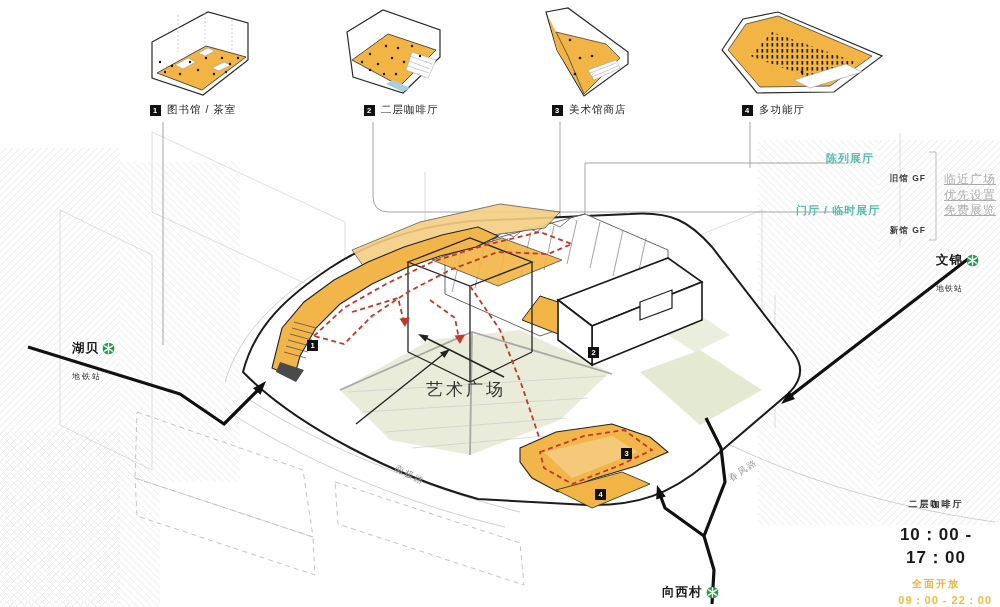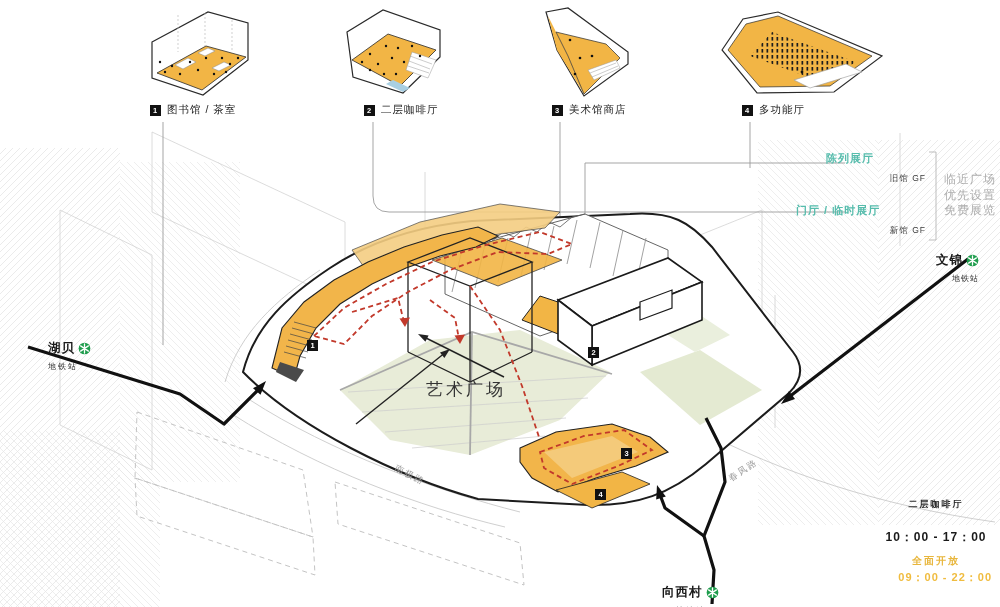--- a/index.html
+++ b/index.html
@@ -9,34 +9,34 @@
   svg.layer{position:absolute;left:0;top:0;}
   
   .clabel{position:absolute;display:flex;align-items:center;gap:6px;font-size:10.5px;color:#222;letter-spacing:1px;}
   .numbox{display:flex;align-items:center;justify-content:center;width:11px;height:11px;background:#111;color:#fff;
           font-size:7.5px;font-weight:700;flex:0 0 auto;}
   
   .marker{position:absolute;display:flex;align-items:center;justify-content:center;width:11px;height:11px;
           background:#111;color:#fff;font-size:7.5px;font-weight:700;z-index:6;}
   
   .teal{position:absolute;color:#56BCAC;font-size:11px;font-weight:700;letter-spacing:1px;}
-  .gf{position:absolute;color:#3a3a3a;font-size:8.5px;font-weight:400;letter-spacing:1px;text-align:right;}
-  .notes{position:absolute;color:#ADADAD;font-size:12px;letter-spacing:1px;line-height:15.5px;}
+  .gf{position:absolute;color:#3a3a3a;font-size:8.5px;font-weight:700;letter-spacing:1px;text-align:right;}
+  .notes{position:absolute;color:#ADADAD;font-size:12px;letter-spacing:1px;line-height:15.5px;text-decoration:underline;}
   
   .station{position:absolute;z-index:7;}
   .st-row{display:flex;align-items:center;gap:3px;}
   .st-name{font-size:12.5px;font-weight:700;color:#1a1a1a;letter-spacing:1px;}
-  .st-sub{font-size:8px;color:#333;letter-spacing:2px;margin-top:4px;}
+  .st-sub{font-size:8px;color:#333;letter-spacing:2px;margin-top:14px;}
   
   .plaza{position:absolute;font-size:17px;font-weight:500;color:#333;letter-spacing:3px;z-index:6;}
   .road{position:absolute;font-size:9px;color:#9a9a9a;letter-spacing:2px;z-index:6;}
   
   .hours{position:absolute;left:880px;top:498px;width:112px;text-align:center;z-index:7;}
   .h-note{font-size:9px;font-weight:700;color:#2b2b2b;letter-spacing:2px;}
-  .h-time{font-size:12px;font-weight:700;color:#1a1a1a;letter-spacing:1px;margin-top:18px;}
+  .h-time{font-size:17px;font-weight:700;color:#1a1a1a;letter-spacing:1px;margin-top:12px;}
   .h-note2{font-size:10px;font-weight:700;color:#E8B63C;letter-spacing:2px;margin-top:8px;}
   .h-time2{font-size:11px;font-weight:700;color:#F0BC3F;letter-spacing:1px;margin-top:2px;text-align:right;}
 </style>
 </head>
 <body>
 
 <div class="canvas">
 
   <svg class="layer" width="1000" height="607" viewBox="0 0 1000 607">
     <defs>
@@ -290,31 +290,31 @@
   <div class="teal abs" style="left:826px;top:151px;width:100px;">陈列展厅</div>
   <div class="gf abs" style="left:826px;top:173px;width:100px;">旧馆 GF</div>
   <div class="teal abs" style="left:796px;top:203px;width:130px;">门厅 / 临时展厅</div>
   <div class="gf abs" style="left:826px;top:225px;width:100px;">新馆 GF</div>
   <div class="notes abs" style="left:944px;top:172px;">
     <div>临近广场</div>
     <div>优先设置</div>
     <div>免费展览</div>
   </div>
 
-  <div class="station" style="left:48px;top:340px;">
+  <div class="station" style="left:72px;top:340px;">
     <div class="st-row">
       <span class="st-name">湖贝</span>
       <svg width="13" height="13" viewBox="0 0 20 20">
         <circle cx="10" cy="10" r="9" fill="#1F9D4D"></circle>
         <path d="M10 3 V17 M4 6 L16 14 M16 6 L4 14" stroke="#fff" stroke-width="2" stroke-linecap="round" fill="none"></path>
       </svg>
     </div>
     <div class="st-sub">地铁站</div>
   </div>
-  <div class="station" style="left:936px;top:252px;text-align:right;">
+  <div class="station" style="left:936px;top:252px;">
     <div class="st-row">
       <span class="st-name">文锦</span>
       <svg width="13" height="13" viewBox="0 0 20 20">
         <circle cx="10" cy="10" r="9" fill="#1F9D4D"></circle>
         <path d="M10 3 V17 M4 6 L16 14 M16 6 L4 14" stroke="#fff" stroke-width="2" stroke-linecap="round" fill="none"></path>
       </svg>
     </div>
     <div class="st-sub" style="letter-spacing:1px;">地铁站</div>
   </div>
   <div class="station" style="left:662px;top:584px;">

